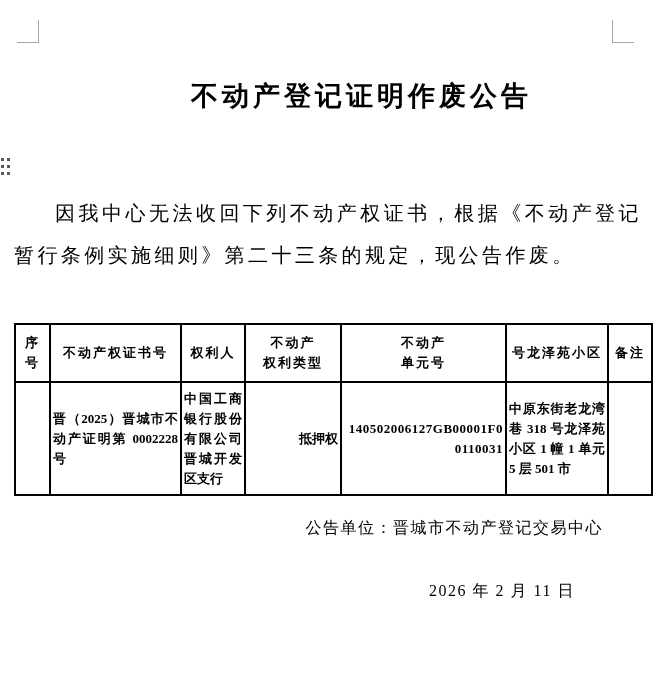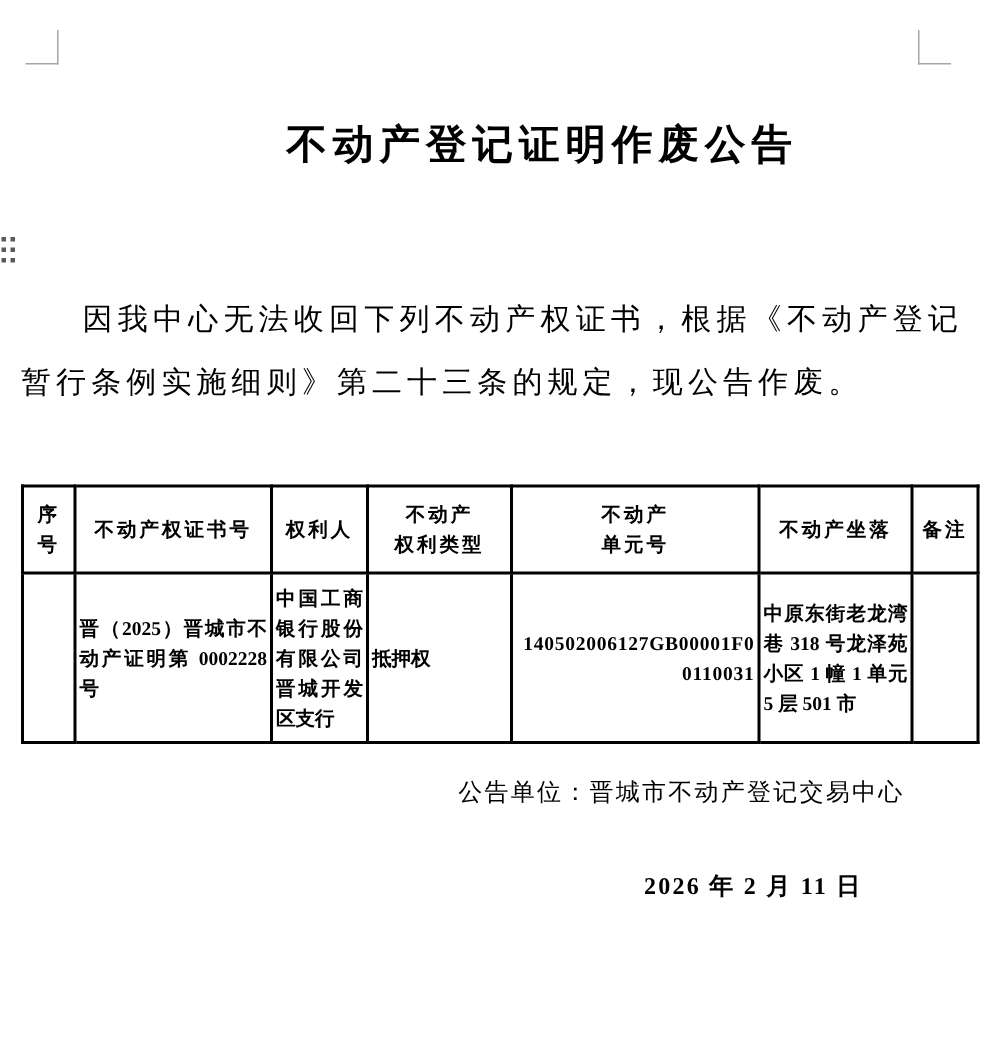--- a/index.html
+++ b/index.html
@@ -99,41 +99,40 @@
   .notice-table th {
     height: 52px;
     text-align: center;
     white-space: pre-line;
     letter-spacing: 2px;
   }
   .notice-table td { height: 107px; }
   .c-seq    { text-align: center; }
   .c-cert   { text-align: justify; padding: 4px 6px; }
   .c-holder { text-align: justify; padding: 4px 6px; }
-  .c-type   { text-align: left; }
+  .c-type   { text-align: right; }
   .c-unit   { text-align: right; word-break: break-all; letter-spacing: 0.5px; margin-top: 44px; }
   .c-loc    { text-align: justify; padding: 4px 6px; margin-top: 41px; }
   .c-remark { text-align: center; }
 
   .issuer-line {
     position: absolute;
     top: 518px;
     right: 64px;
     font-size: 16px;
     letter-spacing: 1.5px;
     white-space: nowrap;
   }
   .date-line {
     position: absolute;
     top: 581px;
     right: 92px;
     font-size: 16px;
     letter-spacing: 1.5px;
     white-space: nowrap;
-    font-weight: bold;
   }
 </style>
 </head>
 <body>
 
 <div class="page">
 
   <div class="crop-mark tl"></div>
   <div class="crop-mark tr"></div>
 
@@ -164,21 +163,21 @@
     <thead>
       <tr>
         <th>序
 号</th>
         <th>不动产权证书号</th>
         <th>权利人</th>
         <th>不动产
 权利类型</th>
         <th>不动产
 单元号</th>
-        <th>不动产坐落</th>
+        <th>号龙泽苑小区</th>
         <th>备注</th>
       </tr>
     </thead>
     <tbody>
       <tr>
         <td class="c-seq"></td>
         <td class="c-cert">晋（2025）晋城市不动产证明第 0002228 号</td>
         <td class="c-holder">中国工商银行股份有限公司晋城开发区支行</td>
         <td class="c-type">抵押权</td>
         <td class="c-unit">140502006127GB00001F00110031</td>

